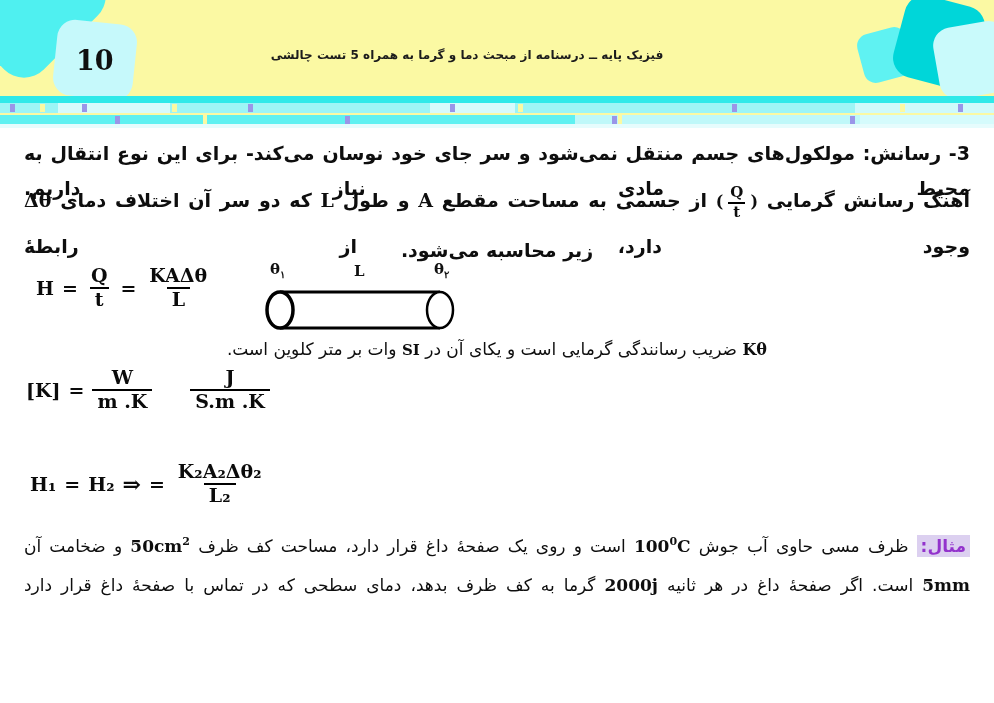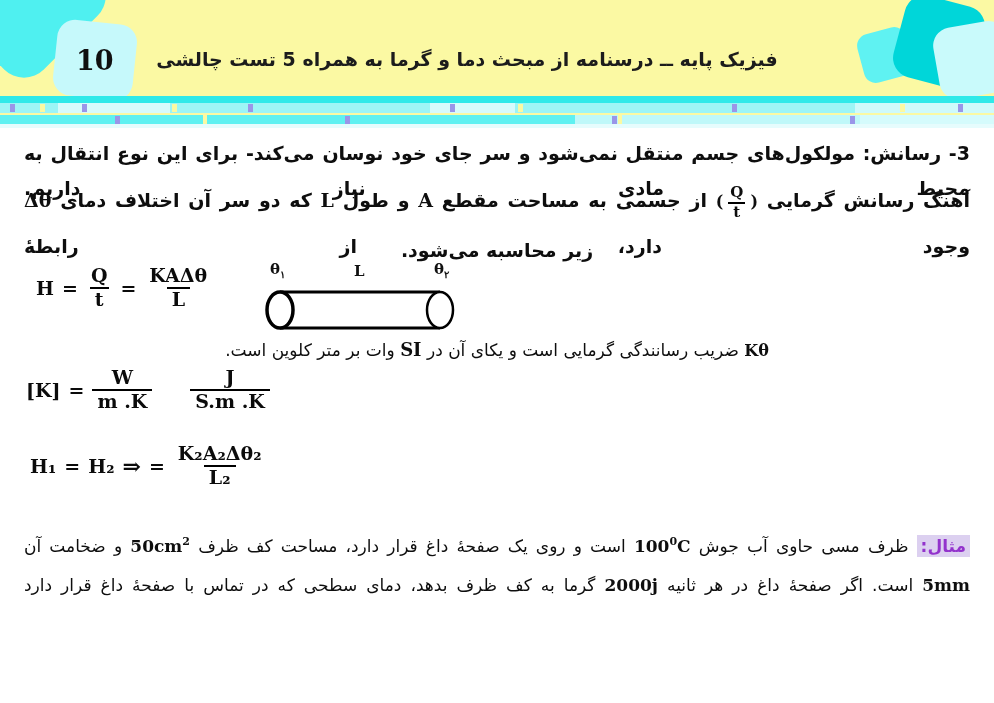--- a/index.html
+++ b/index.html
@@ -10,21 +10,21 @@
   .band{position:absolute;left:0;top:0;width:994px;height:96px;background:#FBF9A3;overflow:hidden;}
   .shape{position:absolute;}
   .diamond-big{left:-42px;top:-70px;width:132px;height:132px;background:#4FF0F0;border-radius:28px;transform:rotate(45deg);}
   .page-badge{left:55px;top:22px;width:80px;height:76px;background:#C6F9FB;border-radius:18px;transform:rotate(6deg);
               display:flex;align-items:center;justify-content:center;}
   .page-num{font-family:"DejaVu Serif",serif;font-weight:bold;font-size:27px;color:#101010;transform:rotate(-6deg);}
   .sq-med{left:860px;top:30px;width:50px;height:50px;background:#5FF2F2;border-radius:12px;transform:rotate(-15deg);}
   .sq-dark{left:898px;top:0px;width:82px;height:84px;background:#00D6D9;border-radius:20px;transform:rotate(15deg);}
   .sq-light{left:936px;top:24px;width:74px;height:72px;background:#C9FAFB;border-radius:18px;transform:rotate(-10deg);}
   .band-title{position:absolute;left:120px;right:180px;top:48px;text-align:center;direction:rtl;
-              font-weight:bold;font-size:19px;color:#1c1c1c;}
+              font-weight:bold;font-size:12px;color:#1c1c1c;}
 
   
   .strip1{position:absolute;left:0;top:96px;width:994px;height:7px;background:#2FE9E9;}
   .strip2{position:absolute;left:0;top:103px;width:994px;height:10px;background:#9DF5F6;}
   .strip3{position:absolute;left:0;top:113px;width:994px;height:2px;background:#FBF9A3;}
   .strip4{position:absolute;left:0;top:115px;width:994px;height:9px;background:#5FF1F1;}
   .strip5{position:absolute;left:0;top:124px;width:994px;height:4px;background:#E6FCFD;}
   .seg{position:absolute;top:0;height:100%;}
   .tick{position:absolute;top:1px;width:5px;height:8px;}
   .tick.p{background:#9A96E8;}
@@ -138,39 +138,39 @@
     <span class="dlabel" style="left:176px;top:2px;"><span>θ</span><sub>۲</sub></span>
     <svg width="204" height="48" style="position:absolute;left:0;top:28px;">
       <line x1="22" y1="6" x2="182" y2="6" stroke="#000" stroke-width="3"></line>
       <line x1="22" y1="42" x2="182" y2="42" stroke="#000" stroke-width="3"></line>
       <ellipse cx="22" cy="24" rx="13" ry="18" fill="#fff" stroke="#000" stroke-width="3.5"></ellipse>
       <ellipse cx="182" cy="24" rx="13" ry="18" fill="#fff" stroke="#000" stroke-width="2.5"></ellipse>
     </svg>
   </div>
 
   <p class="p fa ralign light" style="top:332px;">
-    <span class="latin" style="font-size:16px;">Kθ</span><span> ضریب رسانندگی گرمایی است و یکای آن در </span><span class="latin" style="font-size:18px;">SI</span><span> وات بر متر کلوین است.</span>
+    <span class="latin" style="font-size:16px;">Kθ</span><span> ضریب رسانندگی گرمایی است و یکای آن در </span><span class="latin" style="font-size:15px;">SI</span><span> وات بر متر کلوین است.</span>
   </p>
 
   <div class="formula" style="left:26px;top:368px;">
     <span>[K]</span>
     <span>=</span>
     <span class="frac">
       <span class="fnum">W</span>
       <span class="fden">m .K</span>
     </span>
     <span style="width:22px;"></span>
     <span class="frac">
       <span class="fnum">J</span>
       <span class="fden">S.m .K</span>
     </span>
   </div>
 
 
-  <div class="formula" style="left:30px;top:444px;">
+  <div class="formula" style="left:30px;top:462px;">
     <span>H₁</span>
     <span>=</span>
     <span>H₂</span>
     <span style="font-size:22px;">⇒</span>
     <span>=</span>
     <span class="frac">
       <span class="fnum">K₂A₂Δθ₂</span>
       <span class="fden">L₂</span>
     </span>
   </div>

